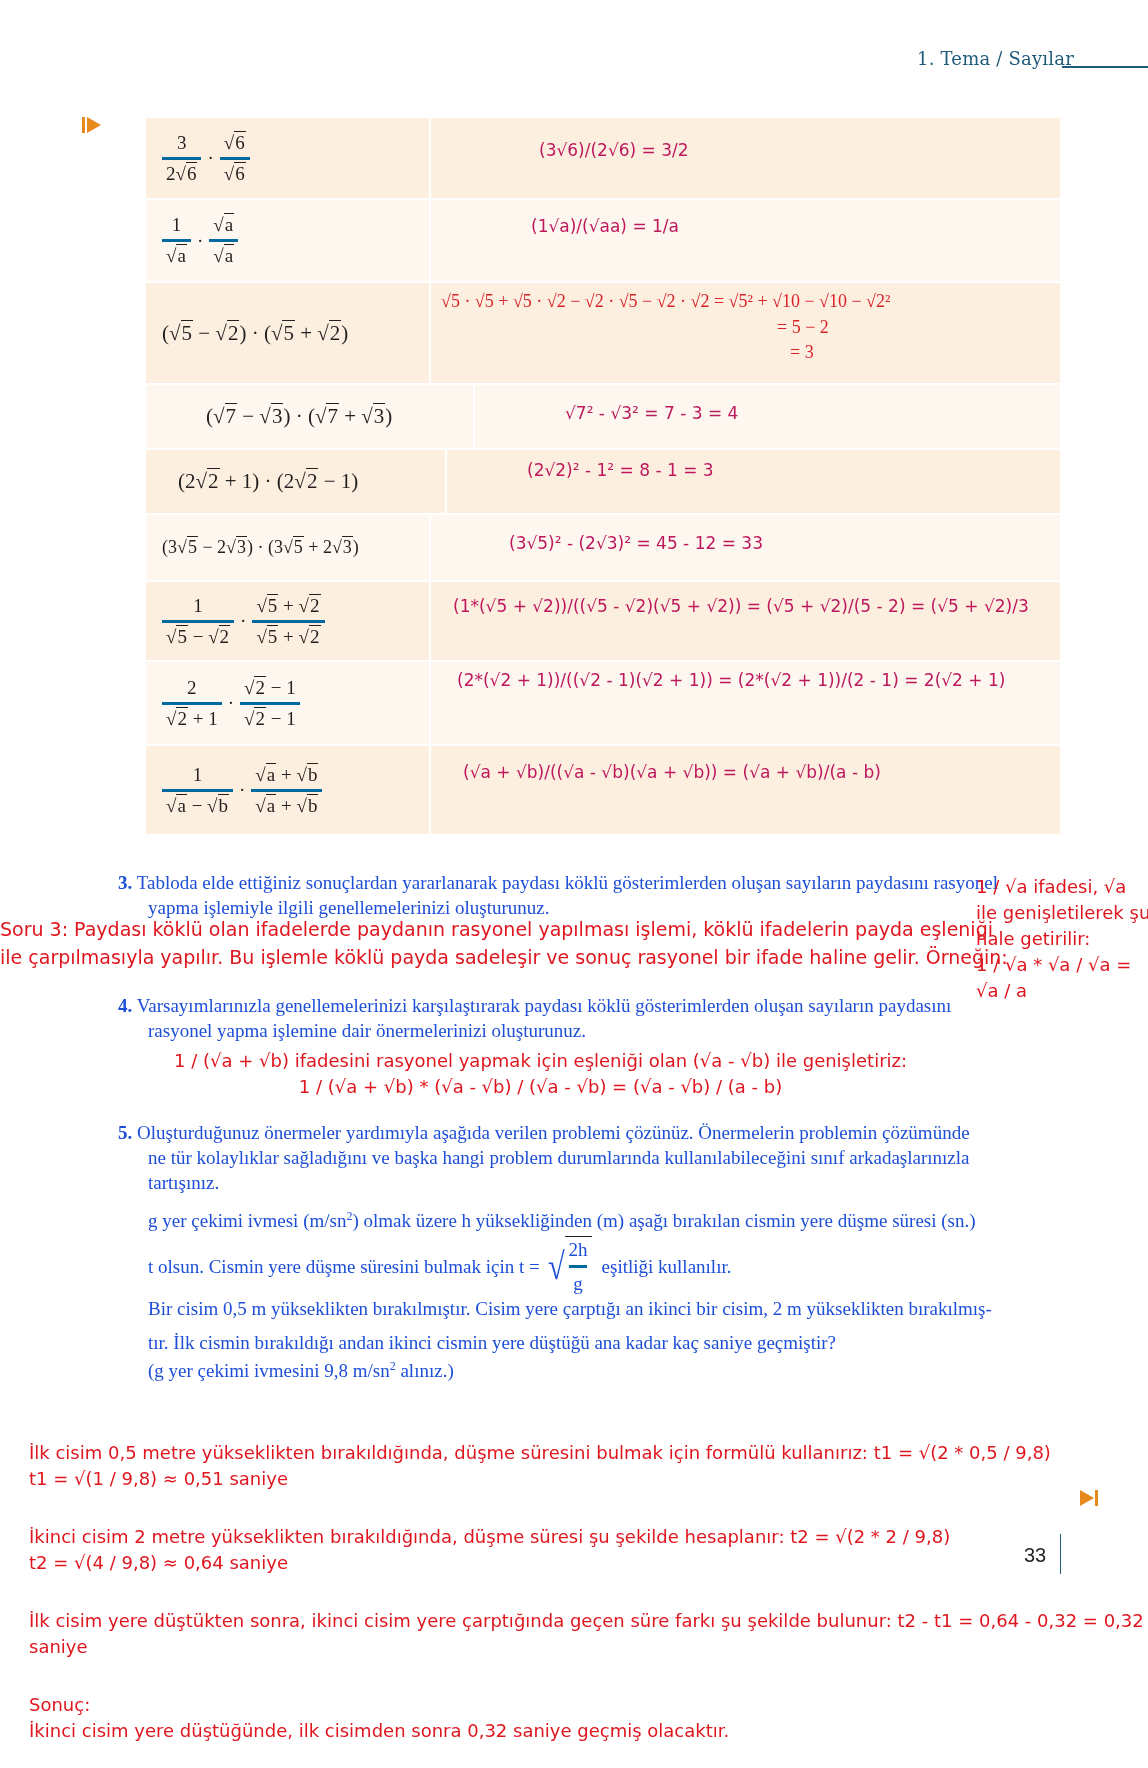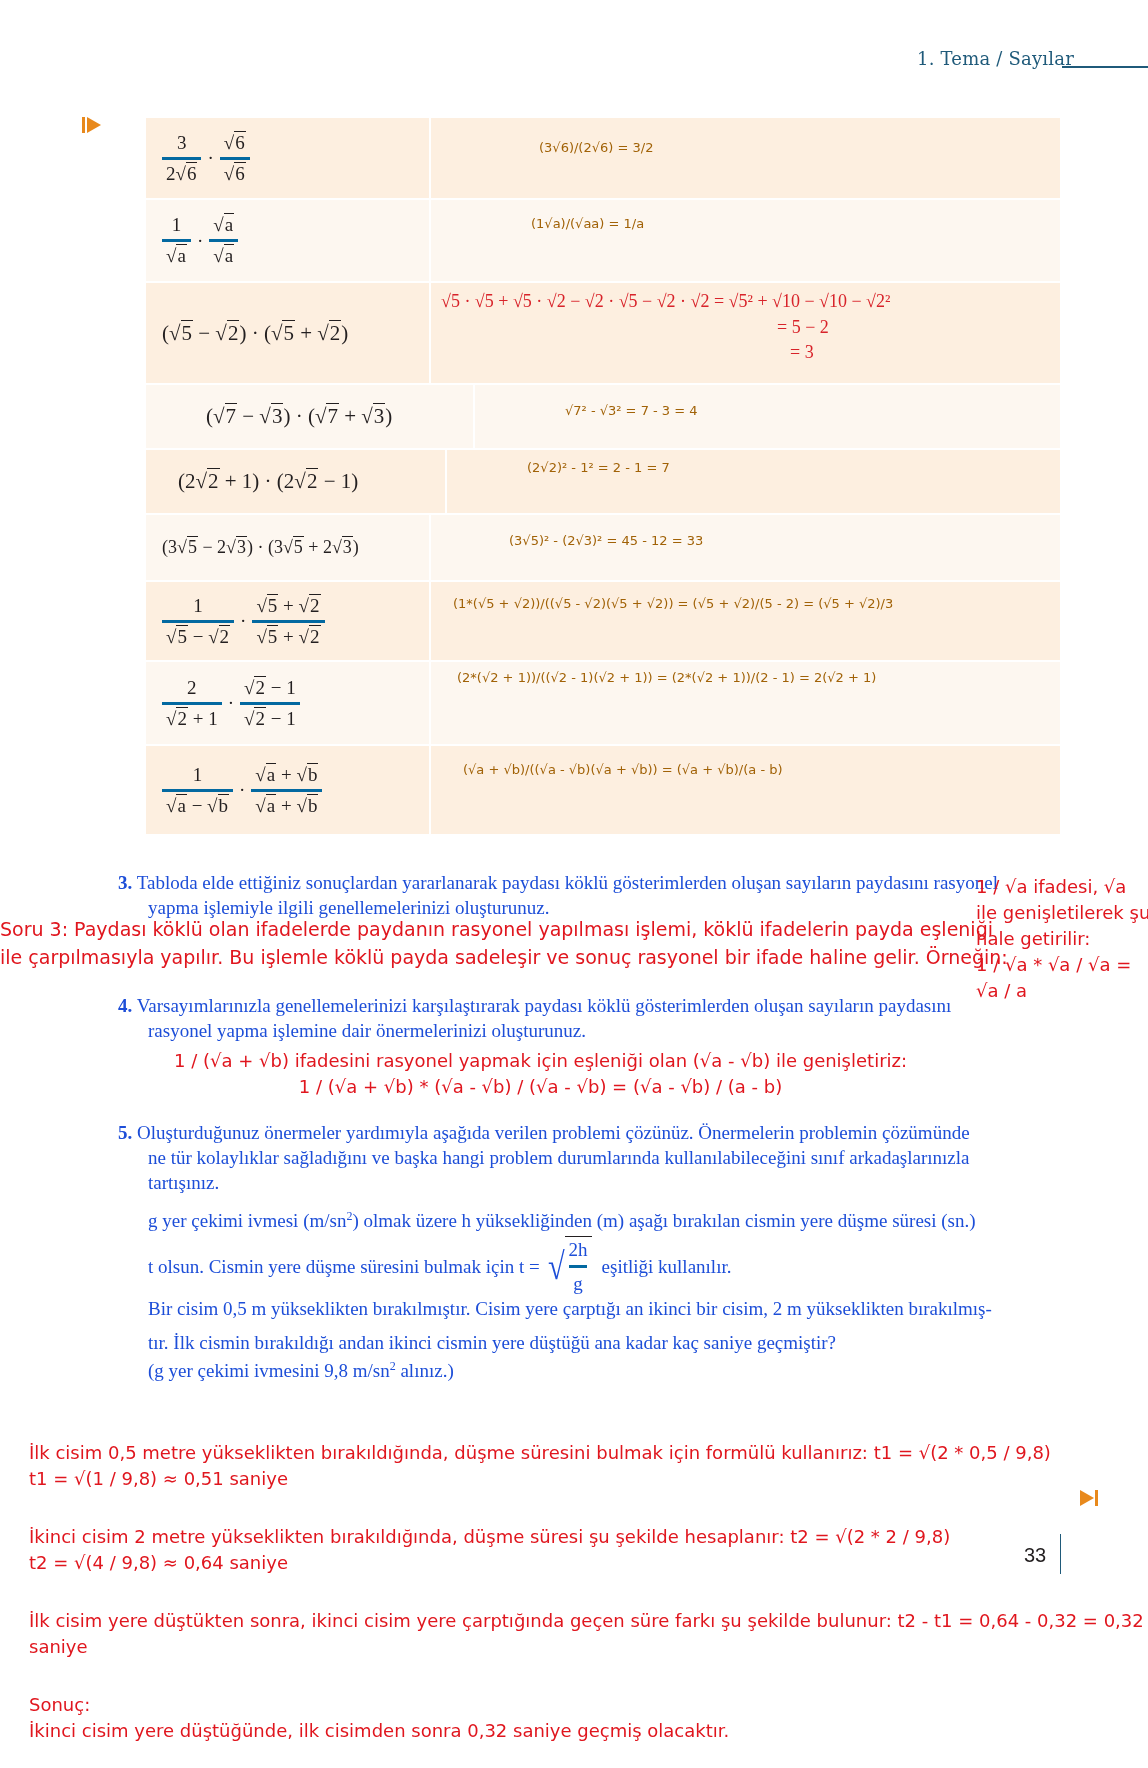--- a/index.html
+++ b/index.html
@@ -20,21 +20,21 @@
   .bar-icon { width: 3px; height: 16px; background: #e8891c; }
 
   
   #table { left: 146px; top: 118px; width: 914px; }
   .row { position: relative; display: flex; border-bottom: 2px solid #fff; }
   .row.peach { background: #fdefe0; }
   .row.light { background: #fdf7f0; }
   .cell-left { width: 285px; border-right: 2px solid #fff; position: relative; display: flex; align-items: center; padding-left: 16px; box-sizing: border-box; }
   .cell-right { flex: 1; position: relative; }
   .math { font-family: "Liberation Serif", serif; font-size: 19px; color: #231f20; white-space: nowrap; }
-  .red { color: #a16207; font-family: "DejaVu Sans", sans-serif; font-size: 13px; white-space: nowrap; }
+  .red { color: #be185d; font-family: "DejaVu Sans", sans-serif; font-size: 17px; white-space: nowrap; }
   .red-serif { color: #d8232a; font-family: "Liberation Serif", serif; font-size: 18px; white-space: nowrap; }
 
   
   .frac { display: inline-flex; flex-direction: column; align-items: center; vertical-align: middle; }
   .frac .num { padding: 0 4px 3px; }
   .frac .den { border-top: 3px solid #0369a1; padding: 3px 4px 0; }
   .dot { display: inline-block; margin: 0 6px; vertical-align: middle; }
   .rad { border-top: 1px solid #231f20; padding: 0 1px; }
 
   
@@ -110,21 +110,21 @@
     <div class="cell-right">
       <span class="red abs" style="left:90px; top:18px;">√7² - √3² = 7 - 3 = 4</span>
     </div>
   </div>
 
   <div class="row peach" style="height:63px;padding-left:16px;">
     <div class="cell-left">
       <span class="math" style="font-size:21px;">(2√<span class="rad">2</span> + 1) · (2√<span class="rad">2</span> − 1)</span>
     </div>
     <div class="cell-right">
-      <span class="red abs" style="left:80px; top:10px;">(2√2)² - 1² = 2 - 1 = 7</span>
+      <span class="red abs" style="left:80px; top:10px;">(2√2)² - 1² = 8 - 1 = 3</span>
     </div>
   </div>
 
   <div class="row light" style="height:65px;">
     <div class="cell-left">
       <span class="math" style="font-size:18px;">(3√<span class="rad">5</span> − 2√<span class="rad">3</span>) · (3√<span class="rad">5</span> + 2√<span class="rad">3</span>)</span>
     </div>
     <div class="cell-right">
       <span class="red abs" style="left:78px; top:18px;">(3√5)² - (2√3)² = 45 - 12 = 33</span>
     </div>

